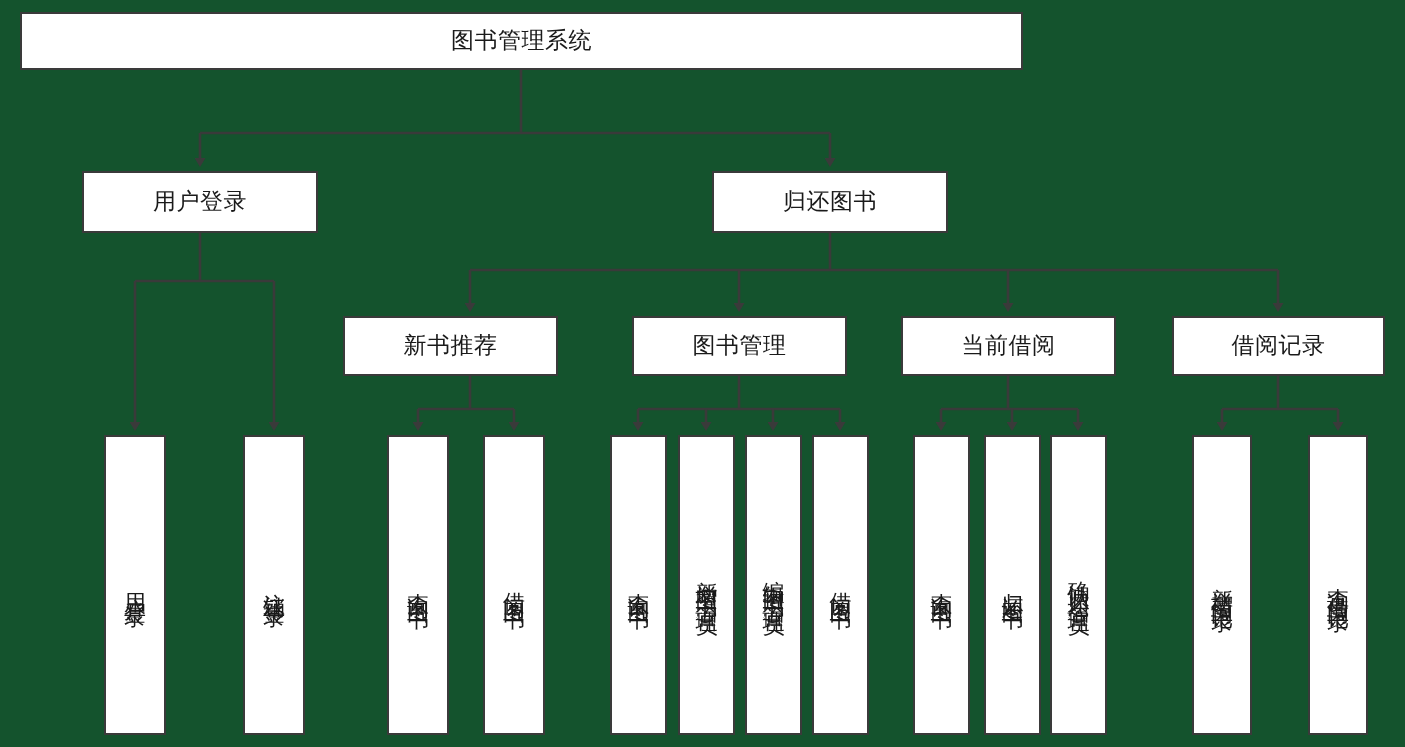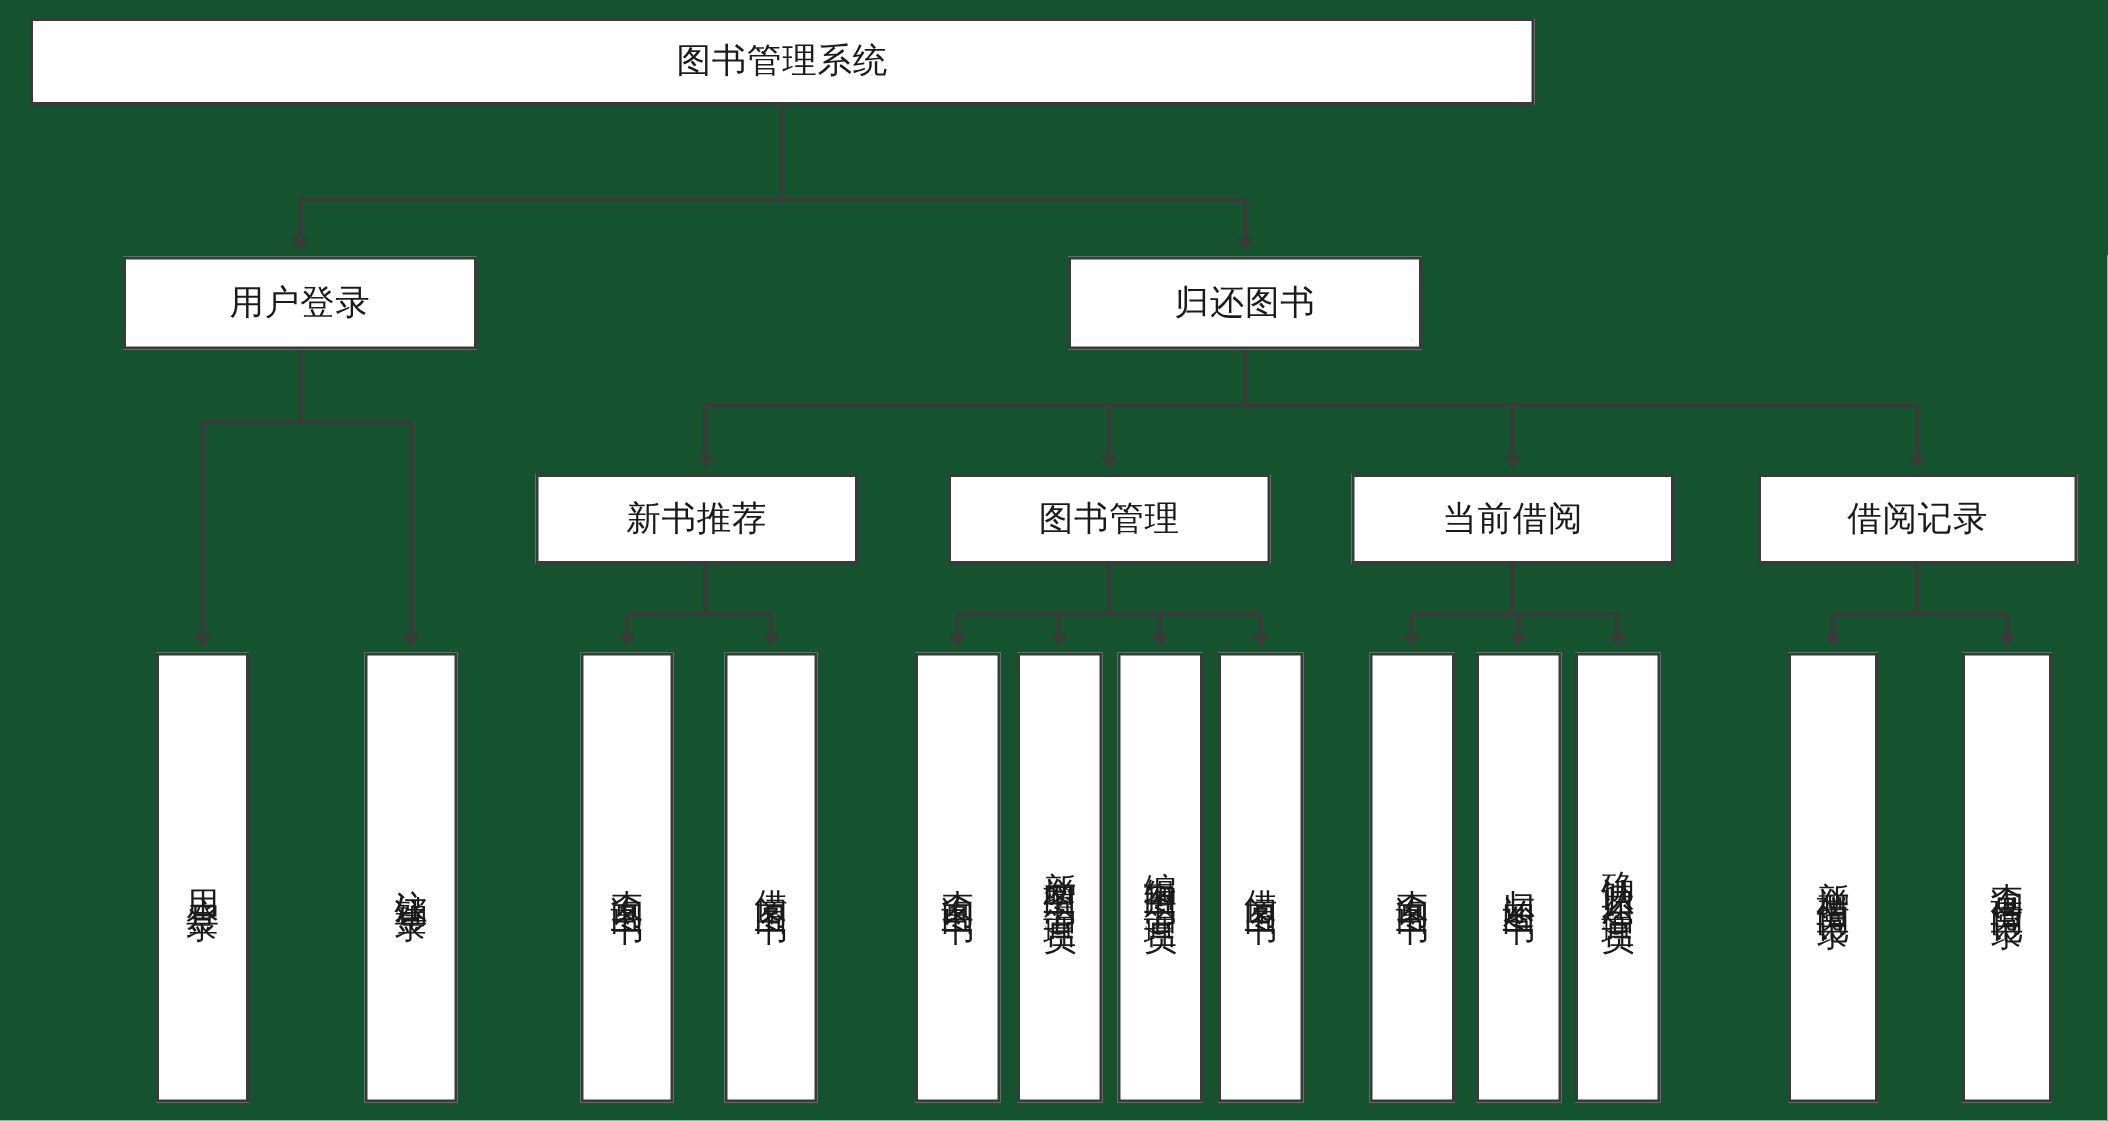--- a/index.html
+++ b/index.html
@@ -131,21 +131,21 @@
     <span class="lbl">图书管理系统</span>
   </div>
 
   <div class="node h-node" style="left:82px; top:171px; width:236px; height:62px;">
     <span class="lbl">用户登录</span>
   </div>
   <div class="node h-node" style="left:712px; top:171px; width:236px; height:62px;">
     <span class="lbl">归还图书</span>
   </div>
 
-  <div class="node h-node" style="left:357px; top:316px; width:215px; height:60px;">
+  <div class="node h-node" style="left:343px; top:316px; width:215px; height:60px;">
     <span class="lbl">新书推荐</span>
   </div>
   <div class="node h-node" style="left:632px; top:316px; width:215px; height:60px;">
     <span class="lbl">图书管理</span>
   </div>
   <div class="node h-node" style="left:901px; top:316px; width:215px; height:60px;">
     <span class="lbl">当前借阅</span>
   </div>
   <div class="node h-node" style="left:1172px; top:316px; width:213px; height:60px;">
     <span class="lbl">借阅记录</span>

